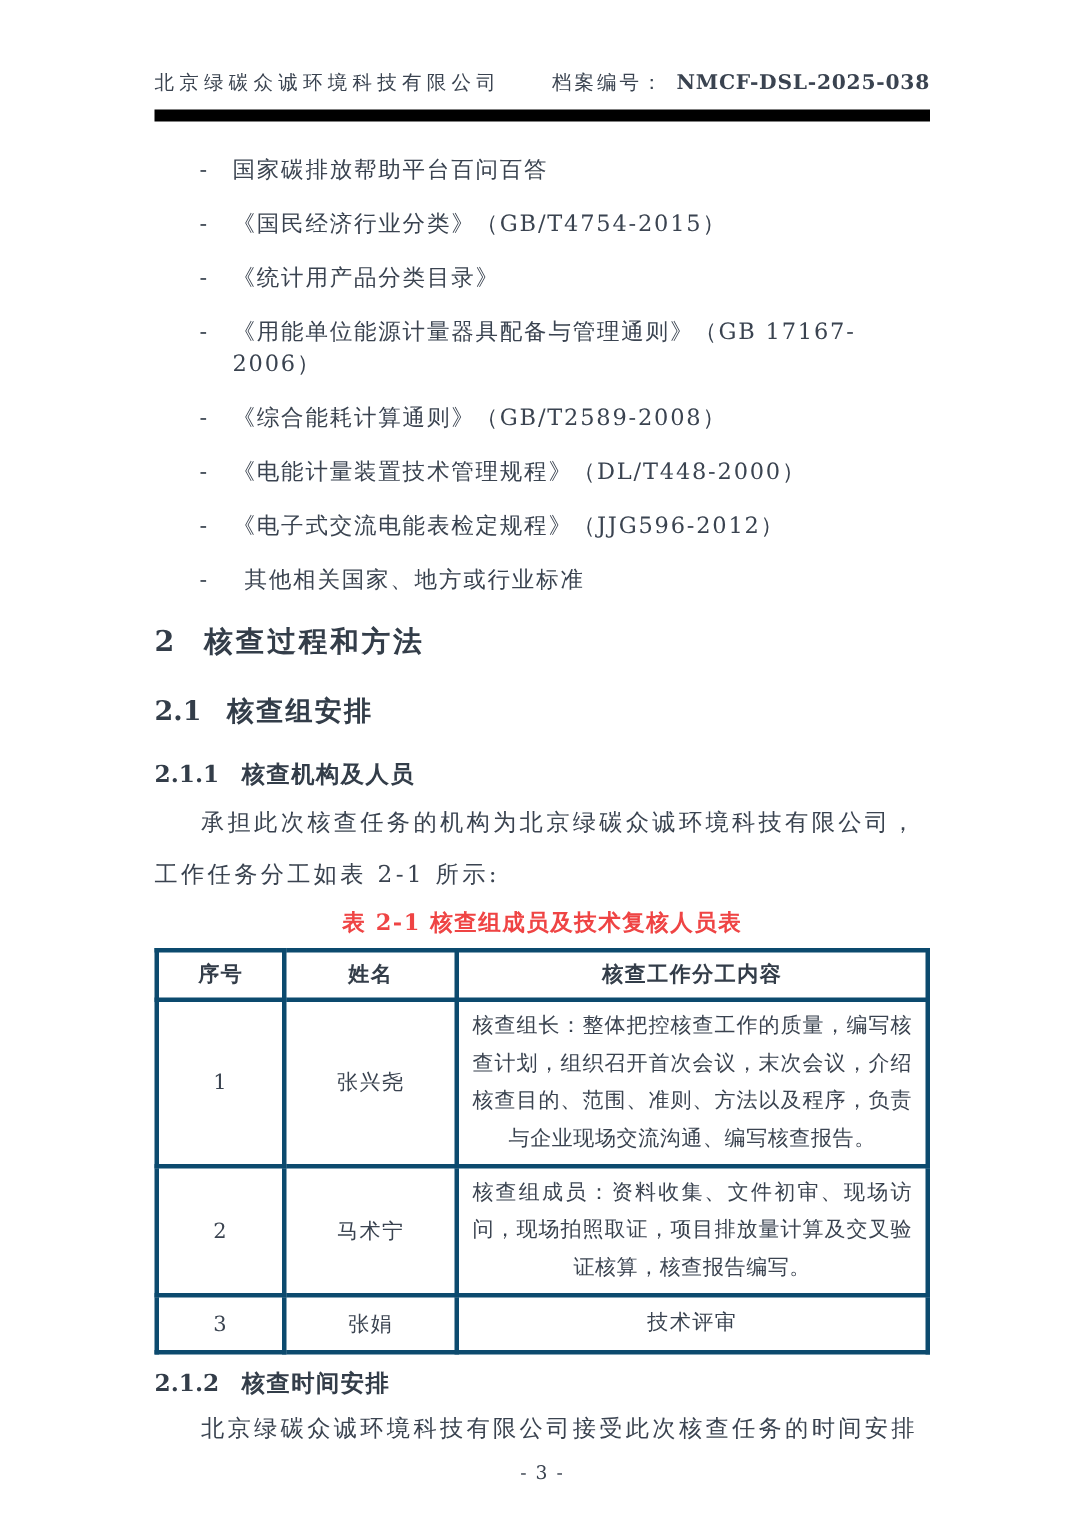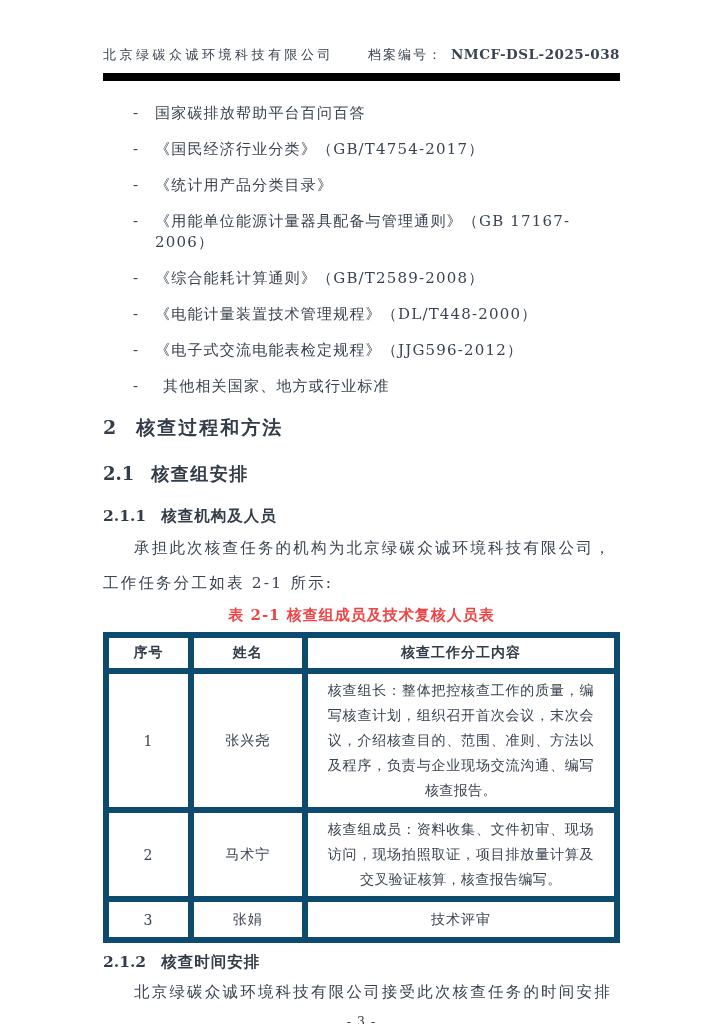--- a/index.html
+++ b/index.html
@@ -67,31 +67,31 @@
     margin-top: 5px;
     color: #ef4444;
   }
   table.assign {
     width: 100%;
     border-collapse: collapse;
     margin-top: 7px;
     font-size: 14px;
     border: 1.5px solid #4f4f4f;
   }
-  table.assign th, table.assign td { border: 6px solid #0c4a6e; }
+  table.assign th, table.assign td { border: 3px solid #0c4a6e; }
   table.assign th {
     height: 28px;
     font-weight: bold;
     letter-spacing: 1px;
     text-align: center;
     color: #333d49;
   }
   td.c-no, td.c-name { text-align: center; letter-spacing: 1px; }
   td.c-duty {
-    padding: 4px 20px;
+    padding: 4px 9px;
     line-height: 25px;
     letter-spacing: 0.4px;
     text-align: justify;
     text-align-last: center;
   }
   td.c-duty-center { text-align: center; letter-spacing: 1px; }
   tr.r1 td { height: 99px; }
   tr.r2 td { height: 72px; }
   tr.r3 td { height: 27px; }
   
@@ -114,21 +114,21 @@
     </span>
   </div>
 
   <ul class="refs">
     <li>
         <span class="dash">-</span>
         <span>国家碳排放帮助平台百问百答</span>
       </li>
     <li>
         <span class="dash">-</span>
-        <span>《国民经济行业分类》（GB/T4754-2017）</span>
+        <span>《国民经济行业分类》（GB/T4754-2015）</span>
       </li>
     <li>
         <span class="dash">-</span>
         <span>《统计用产品分类目录》</span>
       </li>
     <li>
         <span class="dash">-</span>
         <span>《用能单位能源计量器具配备与管理通则》（GB 17167-2006）</span>
       </li>
     <li>

